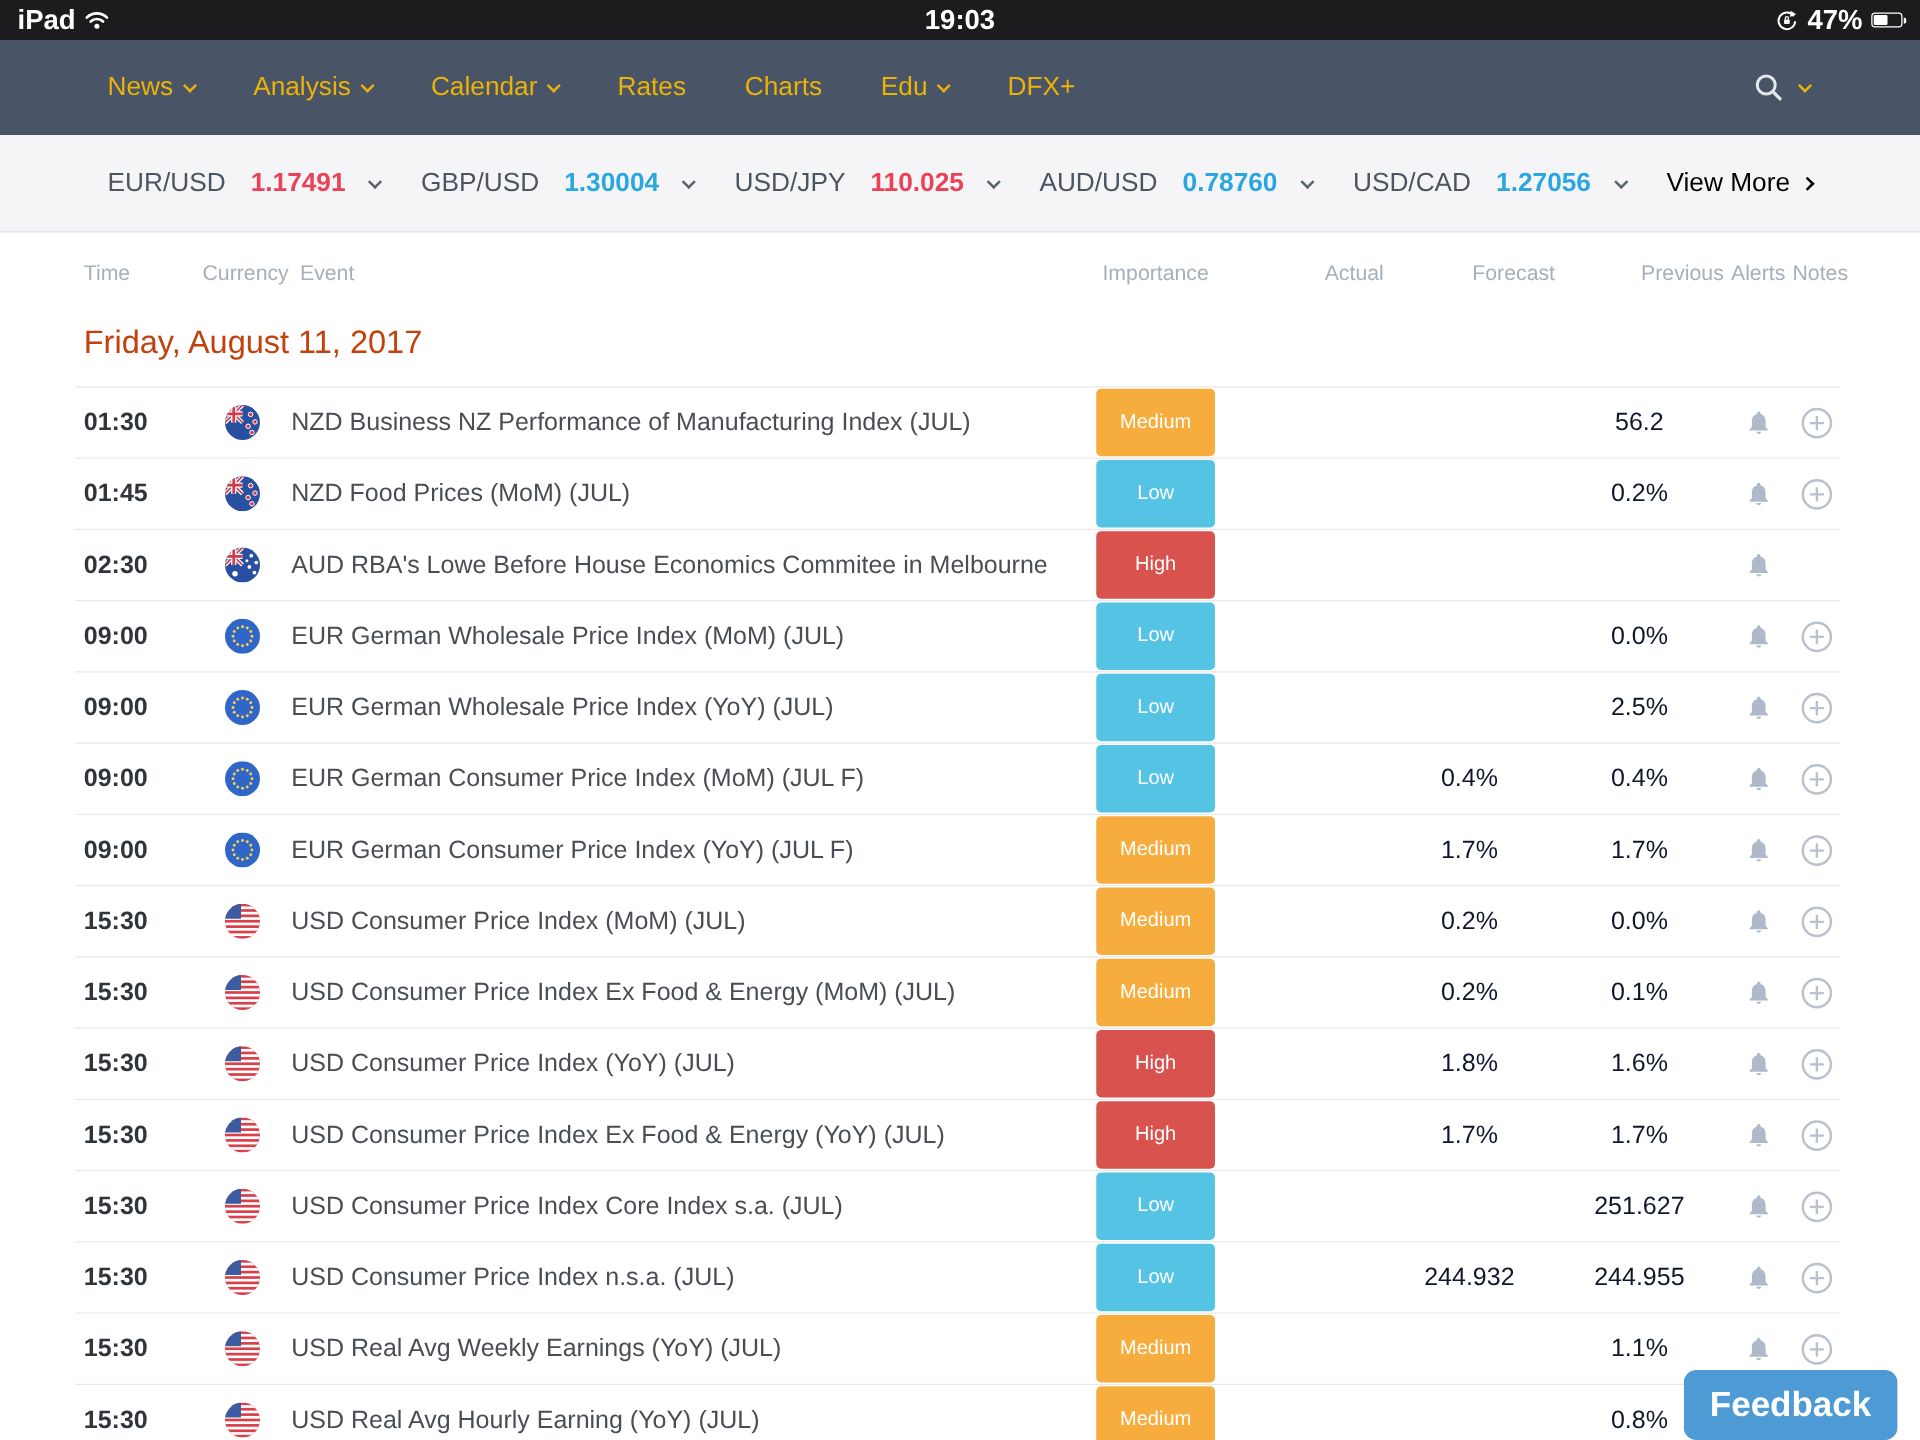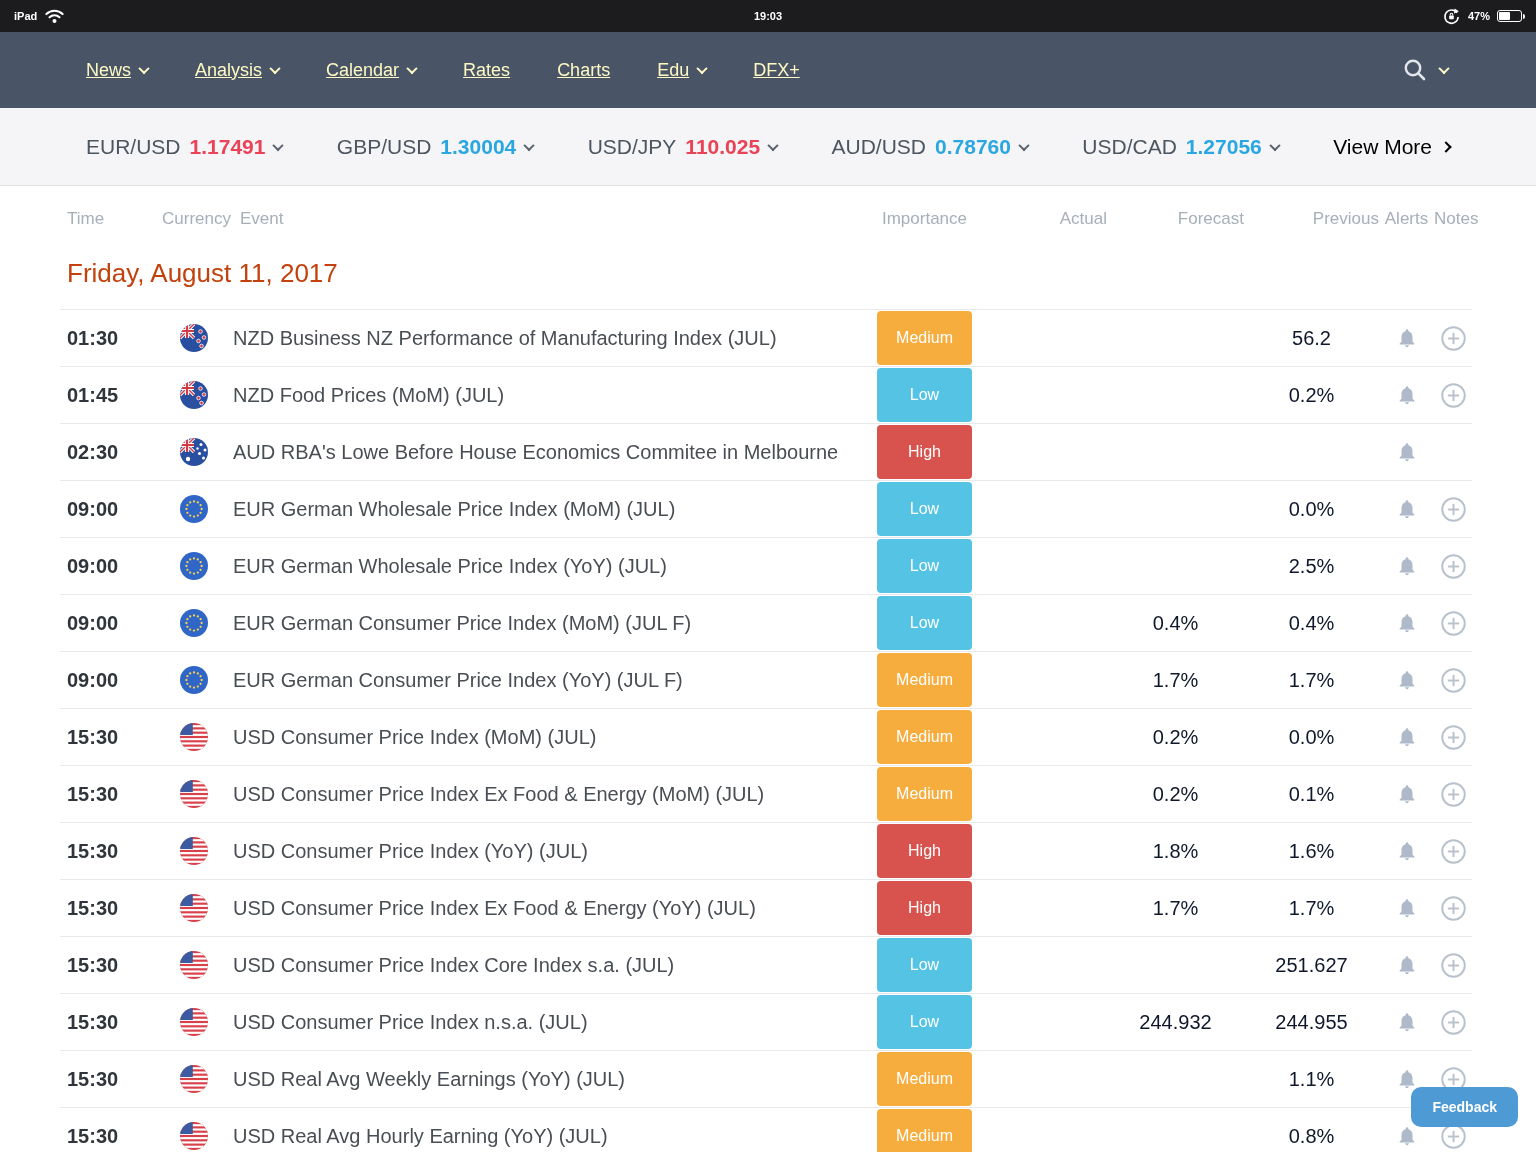--- a/index.html
+++ b/index.html
@@ -1,45 +1,45 @@
 <!DOCTYPE html>
 <html style="--price-down: #ea4256; --price-up: #2aa6e0; --imp-high: #d8524e; --imp-medium: #f6ad3e; --imp-low: #55c3e4; --feedback: #4e9ad4;"><head>
 <meta charset="utf-8">
 <style>
   * { margin:0; padding:0; box-sizing:border-box; }
   html,body { width:1536px; height:1152px; overflow:hidden; background:#fff;
     font-family:"Liberation Sans", sans-serif; }
 
   
   .status-bar { height:32px; background:#1c1c1e; color:#fff; display:flex;
-    align-items:center; padding:0 14px; position:relative; font-size:11px; font-weight:700; }
+    align-items:center; padding:0 14px; position:relative; font-size:22px; font-weight:700; }
   .sb-left { display:flex; align-items:center; gap:7px; }
   .sb-time { position:absolute; left:0; right:0; text-align:center; font-weight:700; }
   .sb-right { margin-left:auto; display:flex; align-items:center; gap:7px; z-index:1; }
   .battery { width:25px; height:12px; border:1px solid #fff; border-radius:3px;
     position:relative; display:inline-block; }
   .battery-fill { position:absolute; left:1px; top:1px; bottom:1px; background:#fff; border-radius:1px; }
   .battery-tip { position:absolute; right:-4px; top:3px; width:2.5px; height:5px; background:#fff;
     border-radius:0 2px 2px 0; }
 
   
   .nav-bar { height:76px; background:#495467; display:flex; align-items:center;
-    padding:0 88px 0 86px; color:#fef9c3; font-size:18px;text-decoration:underline; }
+    padding:0 88px 0 86px; color:#eab308; font-size:21px; }
   .nav-items { display:flex; align-items:center; gap:47px; }
   .nav-item { display:flex; align-items:center; gap:9px; cursor:pointer; }
   .chev { width:8px; height:8px; border-right:2px solid currentColor; border-bottom:2px solid currentColor;
     display:inline-block; }
   .chev-down { transform:rotate(45deg) translate(-1px,-1px); }
   .chev-right { transform:rotate(-45deg); }
   .nav-search { margin-left:auto; display:flex; align-items:center; gap:12px; cursor:pointer; }
 
   
   .ticker { height:78px; background:#f5f5f7; border-bottom:1px solid #e2e2e5;
     display:flex; align-items:center; justify-content:space-between; padding:0 86px; font-size:21px; }
-  .pair { display:flex; align-items:center; gap:9px; cursor:pointer; }
+  .pair { display:flex; align-items:center; gap:20px; cursor:pointer; }
   .pair-name { color:#4c5560; }
   .pair-price { font-weight:700; }
   .pair-price.down { color:var(--price-down,#ea4256); }
   .pair-price.up { color:var(--price-up,#2aa6e0); }
   .pair .chev { color:#59636e; }
   .view-more { display:flex; align-items:center; gap:10px; color:#000000; cursor:pointer; }
 
   
   .table-wrap { margin:0 64px 0 60px; }
   .cal-grid { display:grid; grid-template-columns:95px 78px 1fr 145px 110px 137px 135px 55px 38px;
@@ -60,22 +60,22 @@
   .badge.high { background:var(--imp-high,#d8524e); }
   .badge.medium { background:var(--imp-medium,#f6ad3e); }
   .badge.low { background:var(--imp-low,#55c3e4); }
   .cell-val { text-align:center; font-size:20px; color:#0f172a; }
   .cell-icon { text-align:center; line-height:0; }
   .bell { width:22px; height:24px; fill:#aeb9c9; }
   .plus { width:27px; height:27px; stroke:#b8c1cc; fill:none; stroke-width:1.7; }
   .hidden { visibility:hidden; }
 
   
-  .feedback-btn { position:fixed; right:18px; bottom:25px; background:var(--feedback,#4e9ad4);
-    color:#fff; font-size:14px; font-weight:700; padding:12px 21px; border-radius:10px;
+  .feedback-btn { position:fixed; right:18px; bottom:0; background:var(--feedback,#4e9ad4);
+    color:#fff; font-size:28px; font-weight:700; padding:12px 21px; border-radius:10px;
     border:none; cursor:pointer; font-family:"Liberation Sans", sans-serif;text-align:right; }
 </style>
 </head>
 <body>
 
 <div class="status-bar">
   <div class="sb-left">
     <span>iPad</span>
     <span style="line-height:0;">
       <svg width="21" height="16" viewBox="0 0 22 16">

